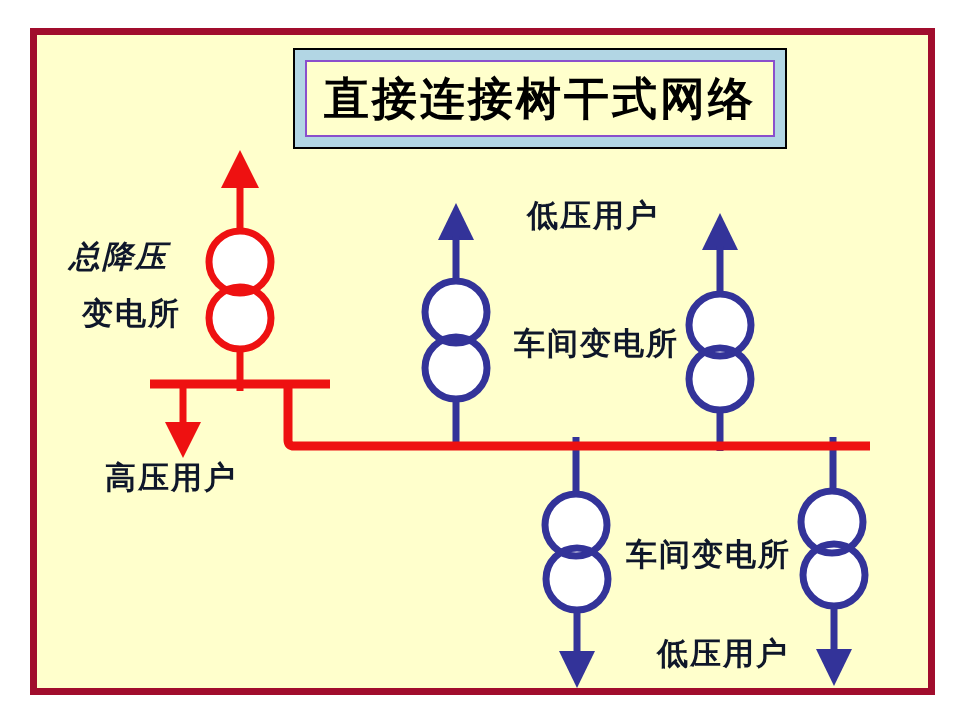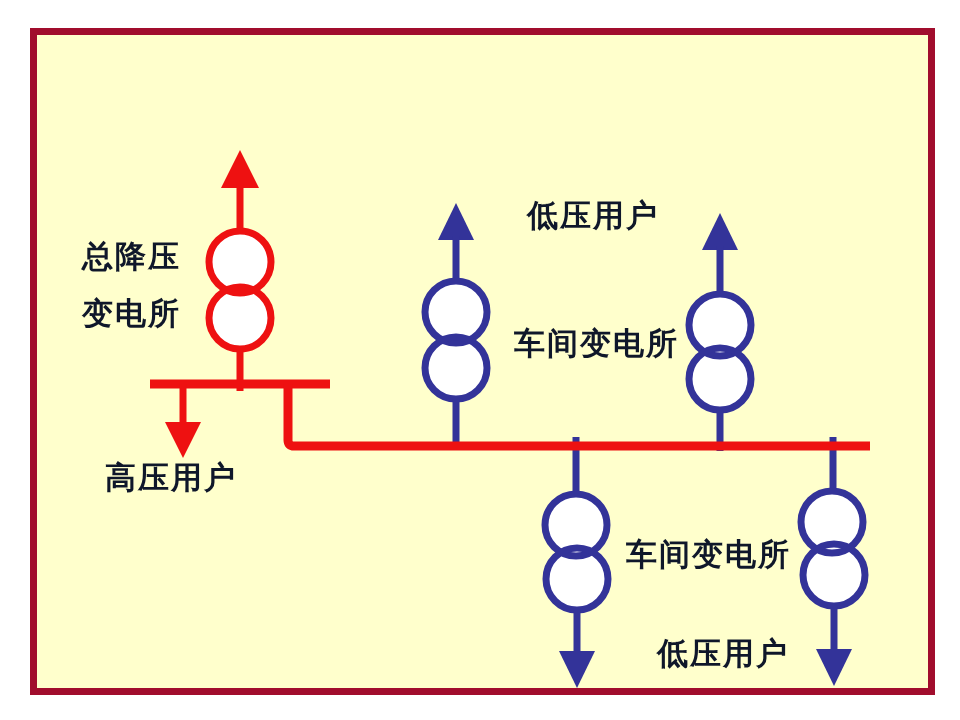--- a/index.html
+++ b/index.html
@@ -27,20 +27,23 @@
     letter-spacing:2px;white-space:nowrap;
   }
 </style>
 </head>
 <body>
 
 <div class="stage">
 
   <div class="slide"></div>
 
+  <div class="title-box">
+    <div class="title-inner">直接连接树干式网络</div>
+  </div>
 
   <svg class="diagram-svg" width="960" height="720" viewBox="0 0 960 720">
 
     <g stroke="#333399" stroke-width="7" fill="none">
 
       <g>
         <polygon points="456,203 438,240 474,240" fill="#333399" stroke="none"></polygon>
         <line x1="456" y1="236" x2="456" y2="283"></line>
         <circle cx="456" cy="312" r="31" fill="#FFFFFF" stroke="none"></circle>
         <circle cx="456" cy="368" r="31" fill="#FFFFFF" stroke="none"></circle>
@@ -96,21 +99,21 @@
 
       <g>
         <line x1="183" y1="384" x2="183" y2="437"></line>
         <polygon points="183,458 165,422 201,422" fill="#EE1111" stroke="none"></polygon>
       </g>
 
       <path d="M288,384 L288,440 Q288,446 294,446 L870,446" stroke-width="9" stroke-linejoin="round"></path>
     </g>
   </svg>
 
-  <div class="lbl" style="left:82px;top:241px;">总降压</div>
+  <div class="lbl" style="left:69px;top:241px;font-style:italic;">总降压</div>
   <div class="lbl" style="left:82px;top:298px;">变电所</div>
   <div class="lbl" style="left:105px;top:462px;">高压用户</div>
   <div class="lbl" style="left:527px;top:200px;">低压用户</div>
   <div class="lbl" style="left:514px;top:328px;">车间变电所</div>
   <div class="lbl" style="left:626px;top:539px;">车间变电所</div>
   <div class="lbl" style="left:657px;top:638px;">低压用户</div>
 
 </div>
 
 </body></html>

